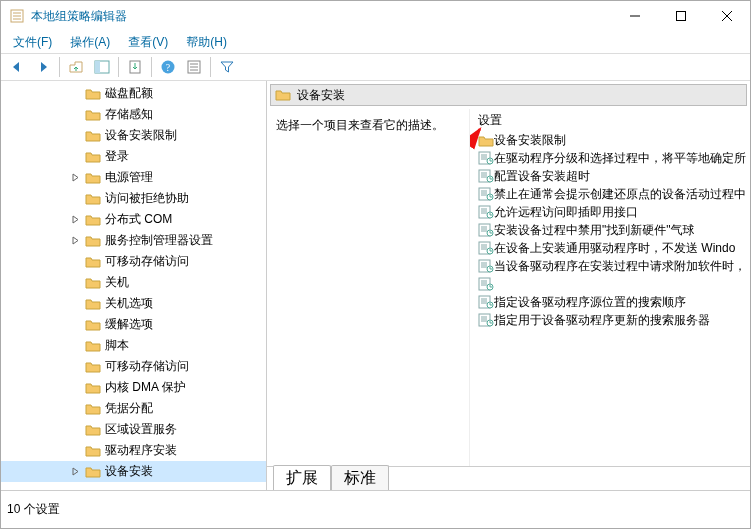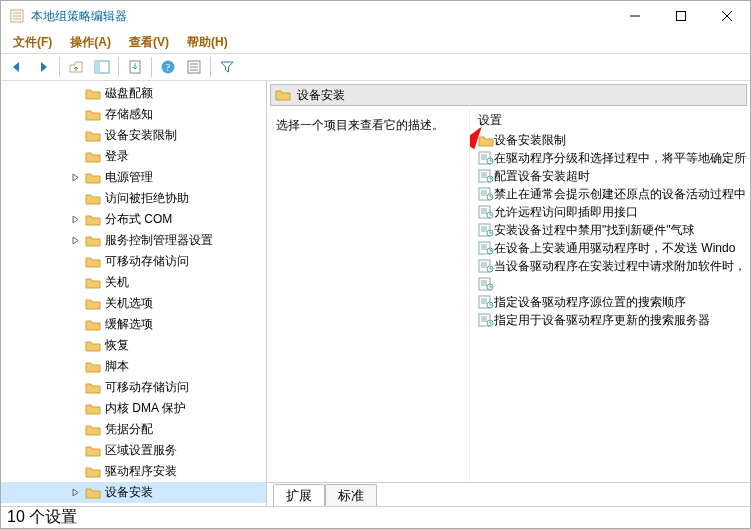--- a/index.html
+++ b/index.html
@@ -35,22 +35,21 @@
   .menubar {
     height: 22px;
     display: flex;
     align-items: center;
     padding: 0 4px;
     gap: 2px;
   }
   .menuitem {
     padding: 2px 8px;
     font-size: 12px;
-    color: #a16207;
-    font-weight: bold;
+    color: #0369a1;
   }
   .toolbar {
     height: 28px;
     display: flex;
     align-items: center;
     padding: 2px 4px;
     gap: 2px;
     border-top: 1px solid #dcdcdc;
     border-bottom: 1px solid #dcdcdc;
     background: #fff;
@@ -154,34 +153,34 @@
     padding-left: 6px;
     gap:0;
     border-top: 1px solid #ccc;
     background: #fff;
   }
   .tab {
     padding: 2px 12px;
     border: 1px solid #bbb;
     border-bottom: none;
     border-radius: 2px 2px 0 0;
-    font-size:13px;
+    font-size:16px;
     background:#f6f6f6;
     position: relative;
     top: 1px;
   }
   .tab.active { background: #fff; }
   .status {
     width: 266px;
-    height: 22px;
+    height: 38px;
     display:flex;
     align-items:center;
     padding: 0 6px;
     border-top:1px solid #ccc;
-    font-size:16px;
+    font-size:12px;
   }
   .statuswrap { display:flex; }
   .statusrest { flex:1; border-top:1px solid #ccc; }
   .arrow-anno {
     position: absolute;
     pointer-events: none;
     z-index: 50;
   }
   
   svg { display:block; }
@@ -401,29 +400,20 @@
         </span>
         <span>缓解选项</span>
       </div>
       <div class="tnode">
         <span class="exp"></span>
         <span class="ficon">
           <svg width="16" height="16" viewBox="0 0 16 16">
             <path d="M1 4h5l1 2h8v7H1z" fill="#f5c869" stroke="#c9a33f"></path>
           </svg>
         </span>
-        <span>恢复</span>
-      </div>
-      <div class="tnode">
-        <span class="exp"></span>
-        <span class="ficon">
-          <svg width="16" height="16" viewBox="0 0 16 16">
-            <path d="M1 4h5l1 2h8v7H1z" fill="#f5c869" stroke="#c9a33f"></path>
-          </svg>
-        </span>
         <span>脚本</span>
       </div>
       <div class="tnode">
         <span class="exp"></span>
         <span class="ficon">
           <svg width="16" height="16" viewBox="0 0 16 16">
             <path d="M1 4h5l1 2h8v7H1z" fill="#f5c869" stroke="#c9a33f"></path>
           </svg>
         </span>
         <span>可移动存储访问</span>

